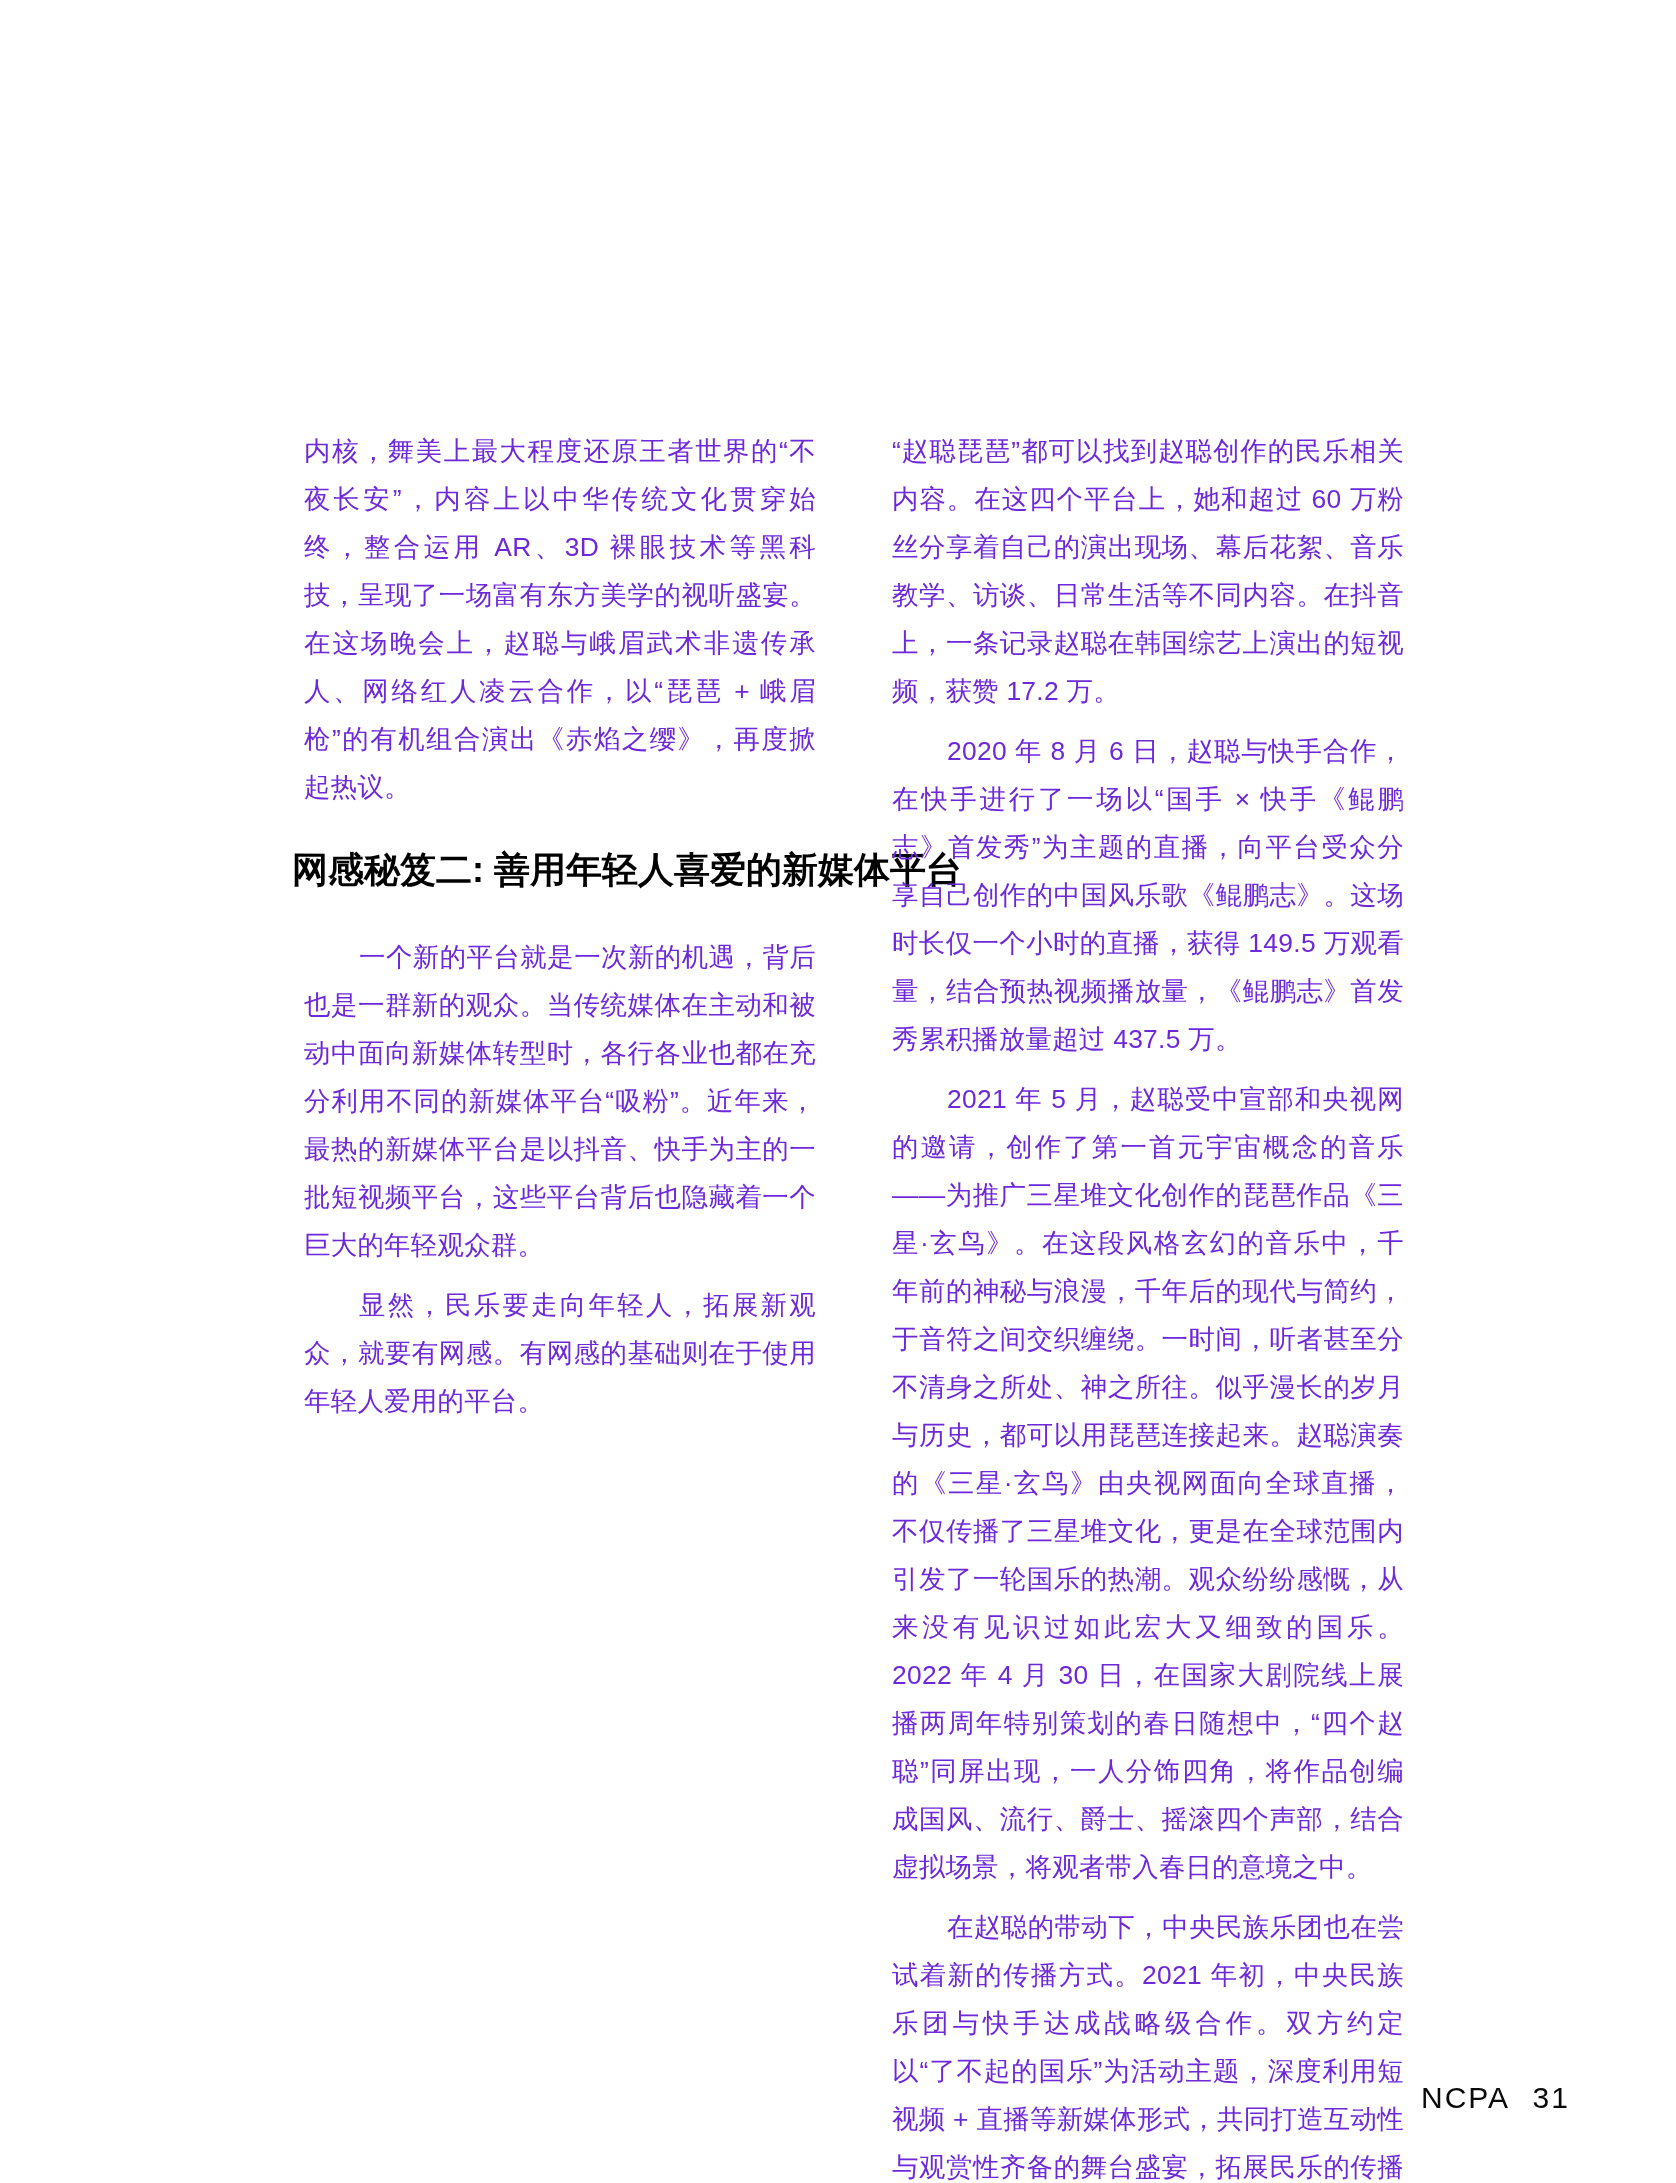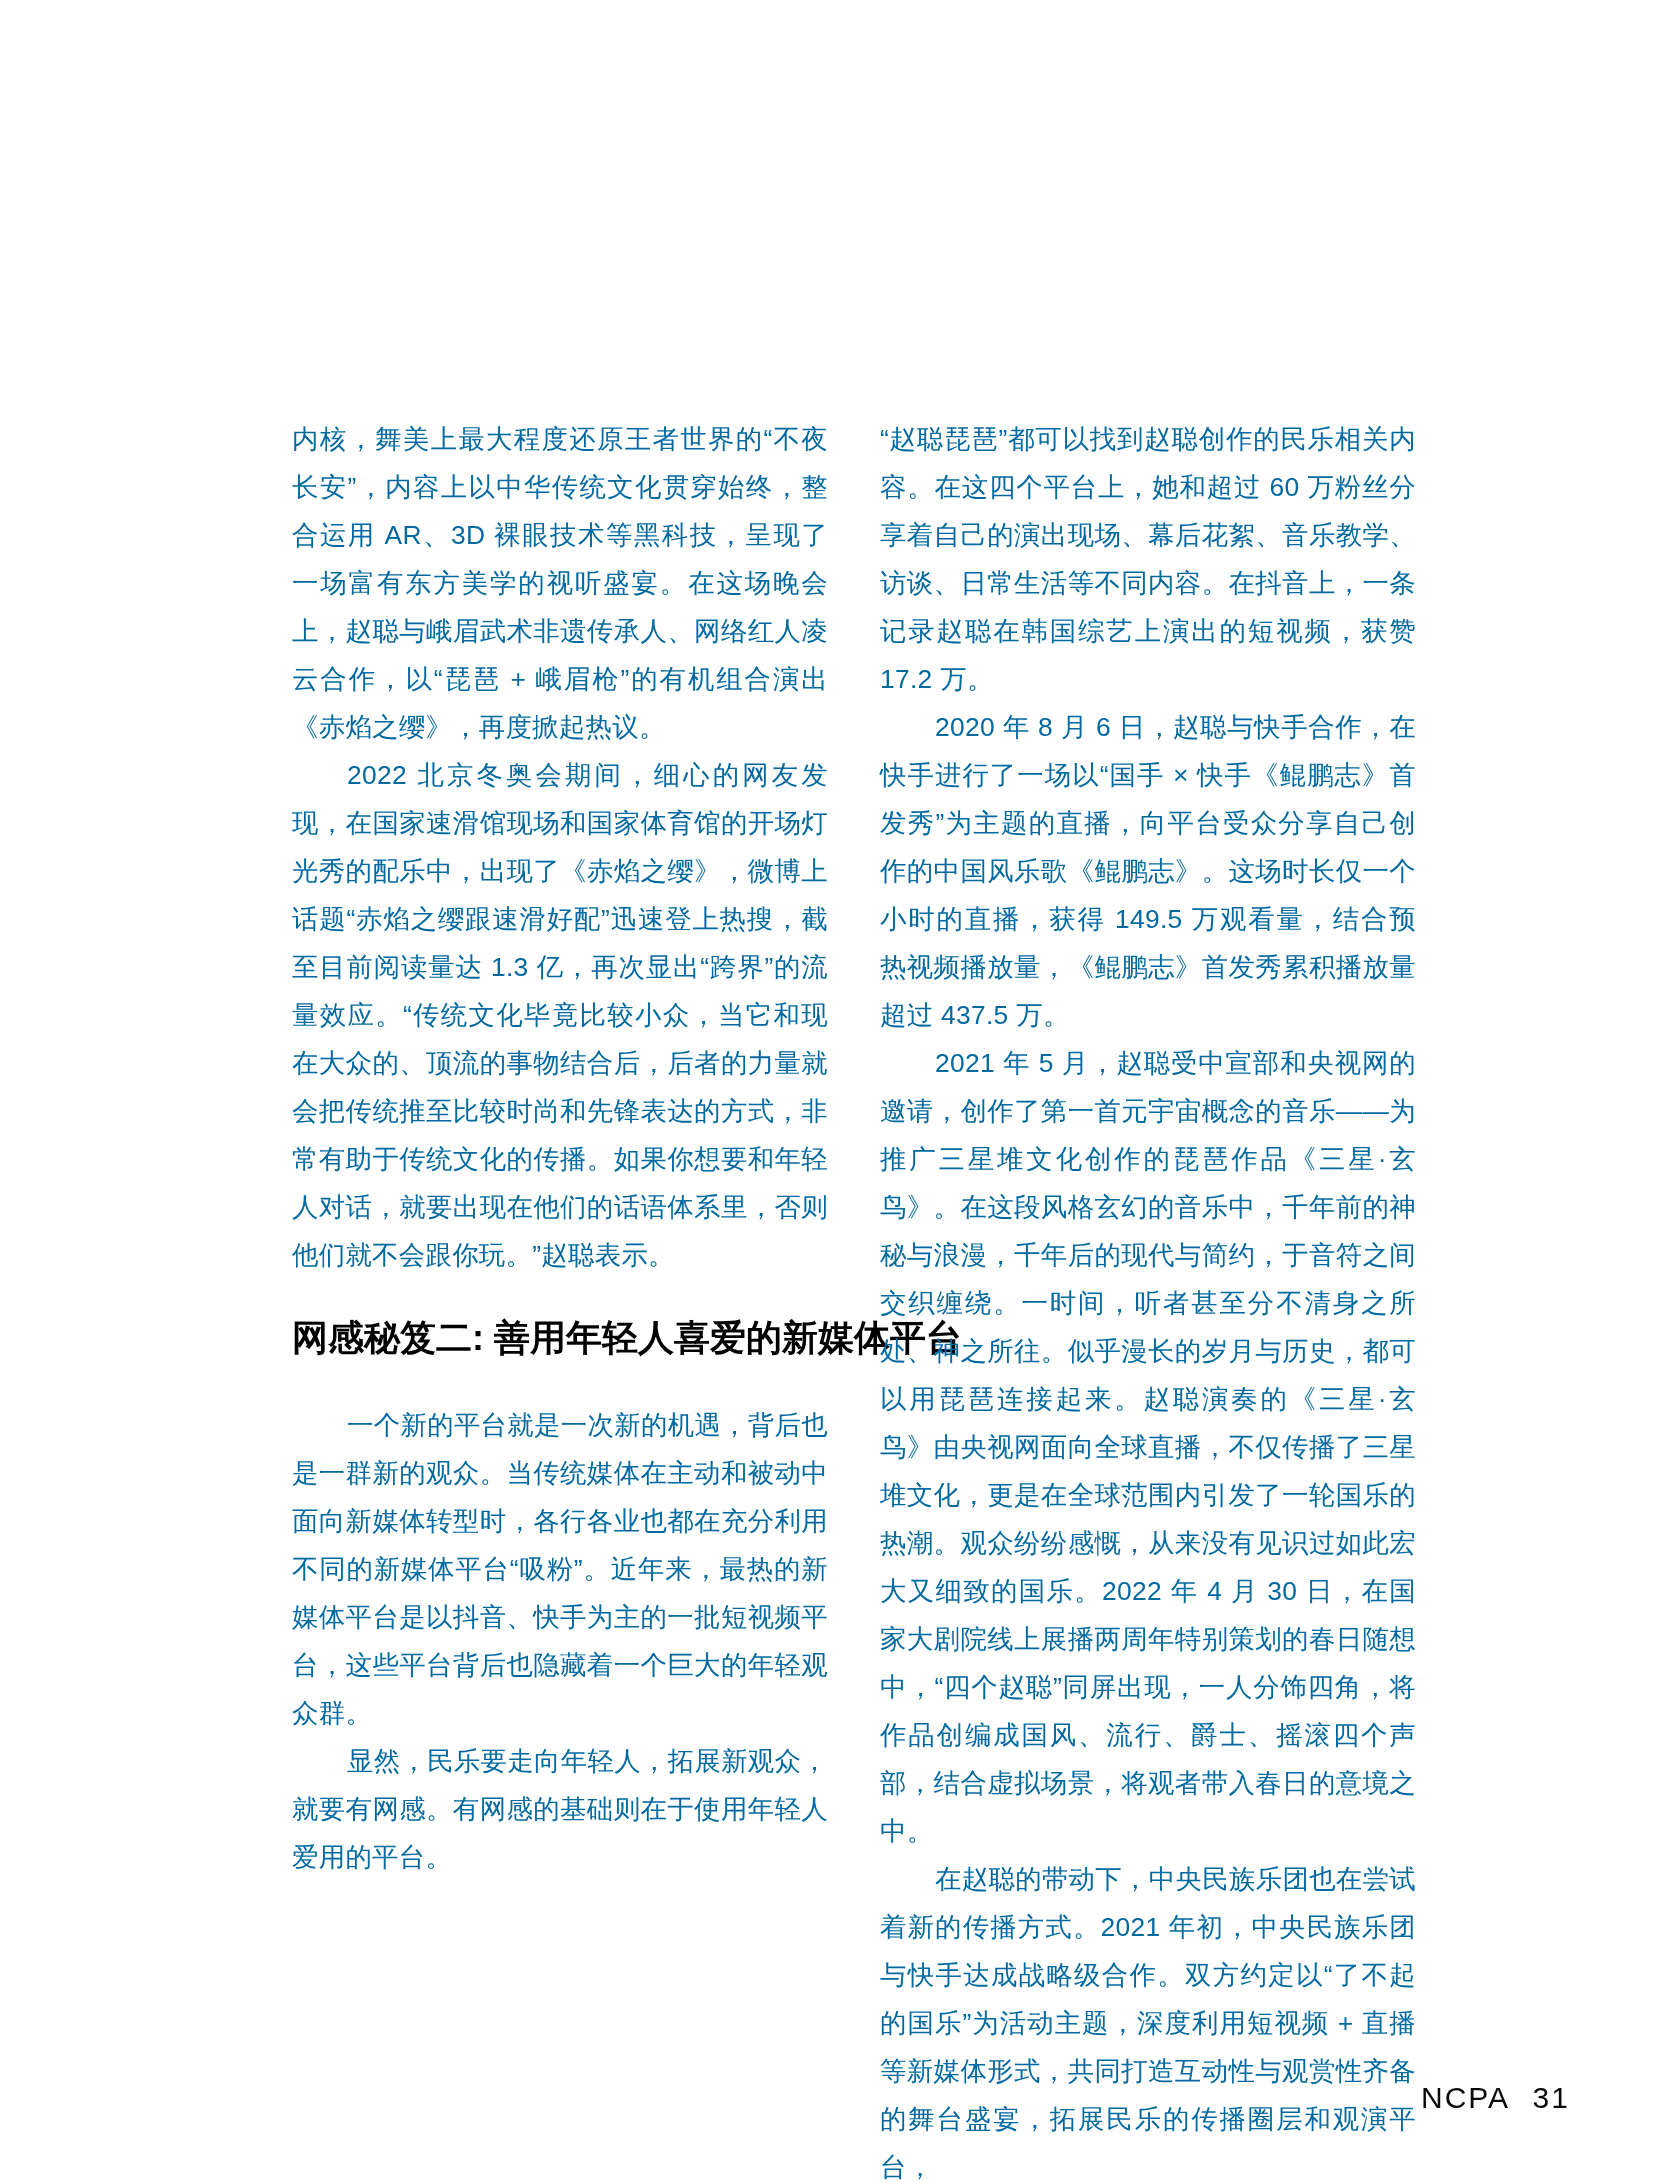--- a/index.html
+++ b/index.html
@@ -18,27 +18,27 @@
     background: #ffffff;
   }
   .text-column {
     position: absolute;
     top: 415px;
     width: 536px;
   }
   .text-column.left  { left: 292px; }
   .text-column.right { left: 880px; }
   .body-paragraph {
-    margin: 0;
+    margin: 12px;
     font-size: 26.4px;
     line-height: 48px;
     text-align: justify;
     text-justify: inter-character;
     letter-spacing: 0.3px;
-    color: #0369a1;
+    color: #6d28d9;
     font-weight: 400;
   }
   .body-paragraph.indent { text-indent: 55px; }
   .section-heading {
     margin: 26.4px 0 30px 0;
     font-size: 36px;
     line-height: 66px;
     font-weight: 800;
     color: #000000;
     letter-spacing: 0px;
@@ -57,21 +57,20 @@
   }
   .page-footer .footer-page-number { margin-left: 22.4px; }
 </style>
 </head>
 <body>
 
 <div class="page">
 
   <div class="text-column left">
       <p class="body-paragraph">内核，舞美上最大程度还原王者世界的“不夜长安”，内容上以中华传统文化贯穿始终，整合运用 AR、3D 裸眼技术等黑科技，呈现了一场富有东方美学的视听盛宴。在这场晚会上，赵聪与峨眉武术非遗传承人、网络红人凌云合作，以“琵琶 + 峨眉枪”的有机组合演出《赤焰之缨》，再度掀起热议。</p>
-      <p class="body-paragraph indent">2022 北京冬奥会期间，细心的网友发现，在国家速滑馆现场和国家体育馆的开场灯光秀的配乐中，出现了《赤焰之缨》，微博上话题“赤焰之缨跟速滑好配”迅速登上热搜，截至目前阅读量达 1.3 亿，再次显出“跨界”的流量效应。“传统文化毕竟比较小众，当它和现在大众的、顶流的事物结合后，后者的力量就会把传统推至比较时尚和先锋表达的方式，非常有助于传统文化的传播。如果你想要和年轻人对话，就要出现在他们的话语体系里，否则他们就不会跟你玩。”赵聪表示。</p>
       <h3 class="section-heading">网感秘笈二: 善用年轻人喜爱的新媒体平台</h3>
       <p class="body-paragraph indent">一个新的平台就是一次新的机遇，背后也是一群新的观众。当传统媒体在主动和被动中面向新媒体转型时，各行各业也都在充分利用不同的新媒体平台“吸粉”。近年来，最热的新媒体平台是以抖音、快手为主的一批短视频平台，这些平台背后也隐藏着一个巨大的年轻观众群。</p>
       <p class="body-paragraph indent">显然，民乐要走向年轻人，拓展新观众，就要有网感。有网感的基础则在于使用年轻人爱用的平台。</p>
     </div>
 
   <div class="text-column right">
       <p class="body-paragraph">“赵聪琵琶”都可以找到赵聪创作的民乐相关内容。在这四个平台上，她和超过 60 万粉丝分享着自己的演出现场、幕后花絮、音乐教学、访谈、日常生活等不同内容。在抖音上，一条记录赵聪在韩国综艺上演出的短视频，获赞 17.2 万。</p>
       <p class="body-paragraph indent">2020 年 8 月 6 日，赵聪与快手合作，在快手进行了一场以“国手 × 快手《鲲鹏志》首发秀”为主题的直播，向平台受众分享自己创作的中国风乐歌《鲲鹏志》。这场时长仅一个小时的直播，获得 149.5 万观看量，结合预热视频播放量，《鲲鹏志》首发秀累积播放量超过 437.5 万。</p>
       <p class="body-paragraph indent">2021 年 5 月，赵聪受中宣部和央视网的邀请，创作了第一首元宇宙概念的音乐——为推广三星堆文化创作的琵琶作品《三星·玄鸟》。在这段风格玄幻的音乐中，千年前的神秘与浪漫，千年后的现代与简约，于音符之间交织缠绕。一时间，听者甚至分不清身之所处、神之所往。似乎漫长的岁月与历史，都可以用琵琶连接起来。赵聪演奏的《三星·玄鸟》由央视网面向全球直播，不仅传播了三星堆文化，更是在全球范围内引发了一轮国乐的热潮。观众纷纷感慨，从来没有见识过如此宏大又细致的国乐。2022 年 4 月 30 日，在国家大剧院线上展播两周年特别策划的春日随想中，“四个赵聪”同屏出现，一人分饰四角，将作品创编成国风、流行、爵士、摇滚四个声部，结合虚拟场景，将观者带入春日的意境之中。</p>
       <p class="body-paragraph indent">在赵聪的带动下，中央民族乐团也在尝试着新的传播方式。2021 年初，中央民族乐团与快手达成战略级合作。双方约定以“了不起的国乐”为活动主题，深度利用短视频 + 直播等新媒体形式，共同打造互动性与观赏性齐备的舞台盛宴，拓展民乐的传播圈层和观演平台，</p>

